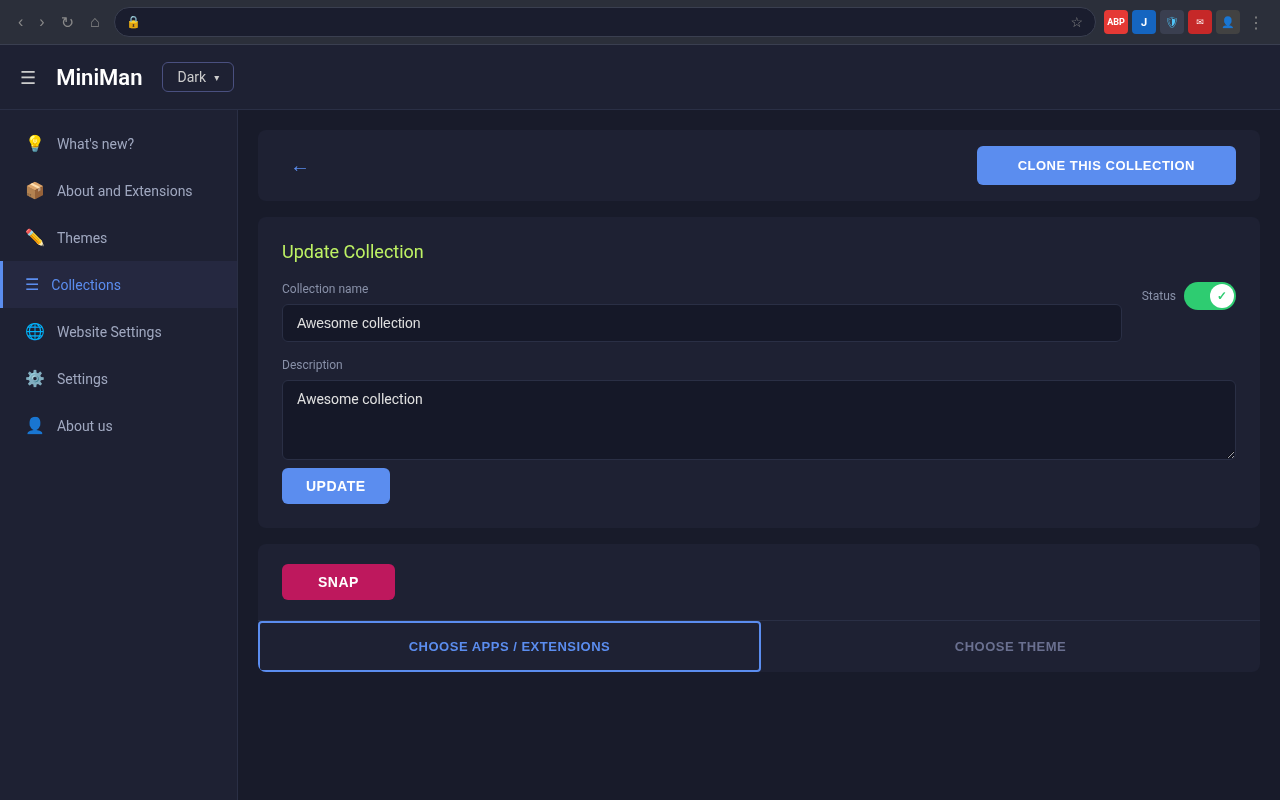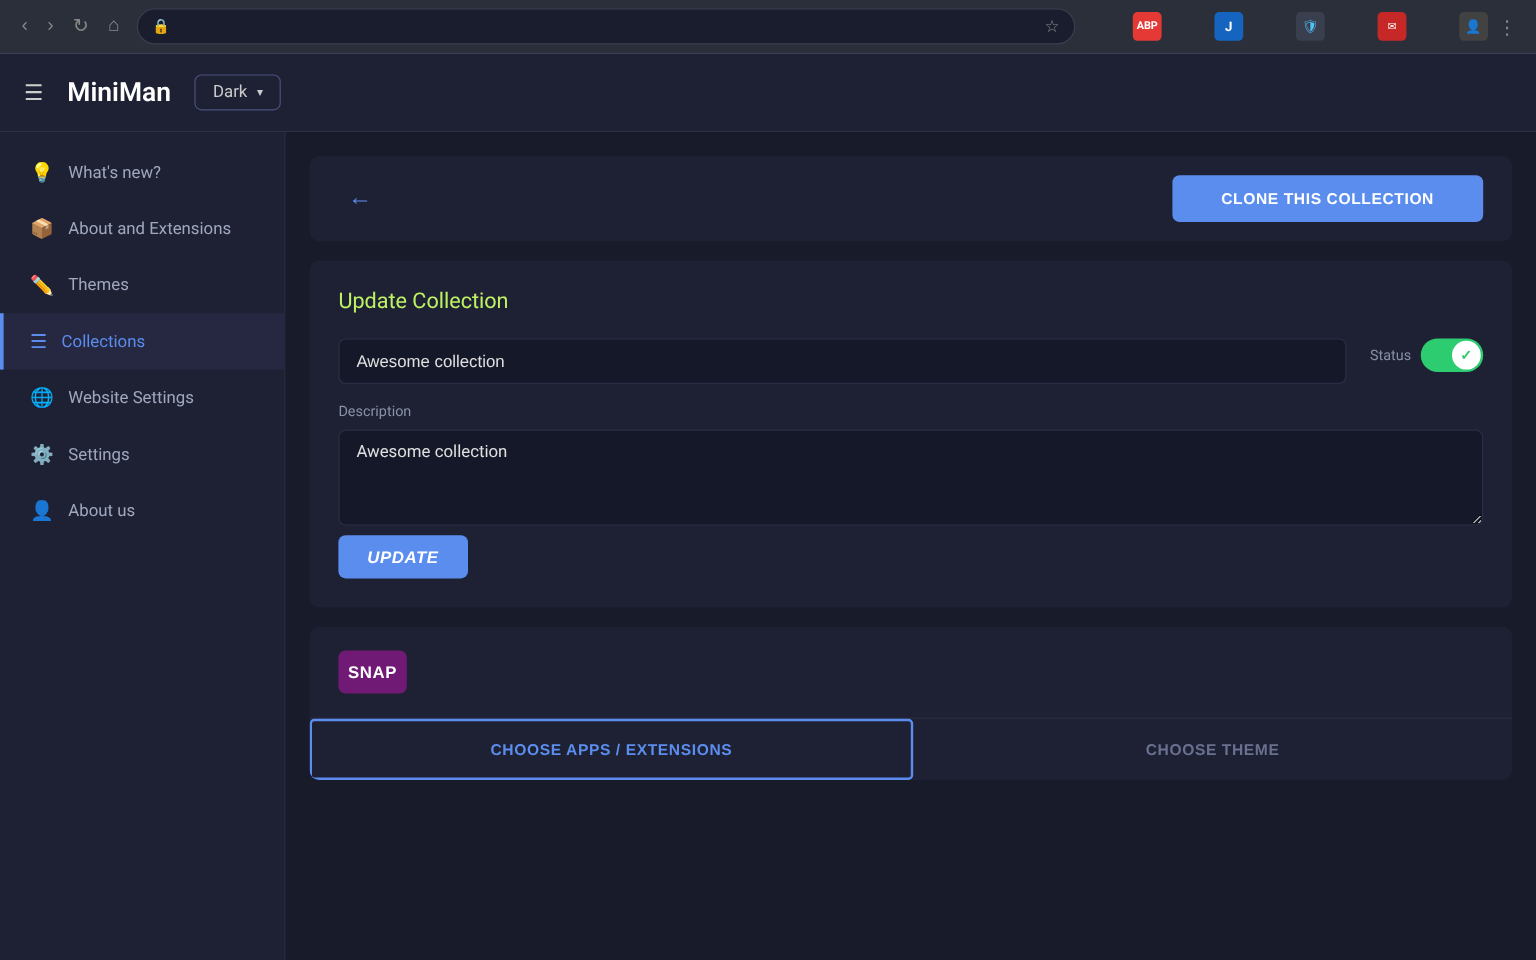--- a/index.html
+++ b/index.html
@@ -67,21 +67,20 @@
       width: 24px;
       height: 24px;
       border-radius: 4px;
       background: #3a3f50;
       display: flex;
       align-items: center;
       justify-content: center;
       font-size: 11px;
       cursor: pointer;
       color: #ccc;
-      margin-left: 40px;
     }
     .ext-icon.red { background: #c0392b; color: white; font-size: 9px; }
     .menu-dots { color: #888; font-size: 16px; cursor: pointer; padding: 0 4px; }
 
     
     .app-container {
       display: flex;
       flex-direction: column;
       flex: 1;
       overflow: hidden;
@@ -290,45 +289,44 @@
       color: white;
       border: none;
       border-radius: 6px;
       padding: 10px 24px;
       font-size: 14px;
       font-weight: 600;
       cursor: pointer;
       text-transform: uppercase;
       letter-spacing: 0.5px;
       margin-top: 8px;
-      font-style: italic;
     }
 
     
     .bottom-card {
       background: #1e2133;
       border-radius: 8px;
       overflow: hidden;
     }
     .bottom-card-top {
       padding: 20px 24px;
       display: flex;
       align-items: center;
       gap: 16px;
     }
     .bottom-card-text {
       font-size: 15px;
       color: #ccc;
     }
     .snap-btn {
-      background: #701a75;
+      background: #be185d;
       color: white;
       border: none;
       border-radius: 6px;
-      padding: 10px 8px;
+      padding: 10px 36px;
       font-size: 14px;
       font-weight: 600;
       cursor: pointer;
       text-transform: uppercase;
       letter-spacing: 0.5px;
     }
     .bottom-tabs {
       display: flex;
       border-top: 1px solid #2a2f45;
     }
@@ -426,20 +424,21 @@
       <div class="card top-bar-card">
         <button class="back-btn">←</button>
         <button class="clone-btn">CLONE THIS COLLECTION</button>
       </div>
 
       <div class="card">
         <div class="form-title">Update Collection</div>
 
         <div class="form-row">
           <div class="form-group grow">
+            <label class="form-label">Collection name</label>
             <input class="form-input" type="text" value="Awesome collection" style="">
           </div>
           <div class="toggle-group">
             <label class="toggle-label">Status</label>
             <div class="toggle">
               <div class="toggle-knob">
                 <span class="toggle-check">✓</span>
               </div>
             </div>
           </div>

